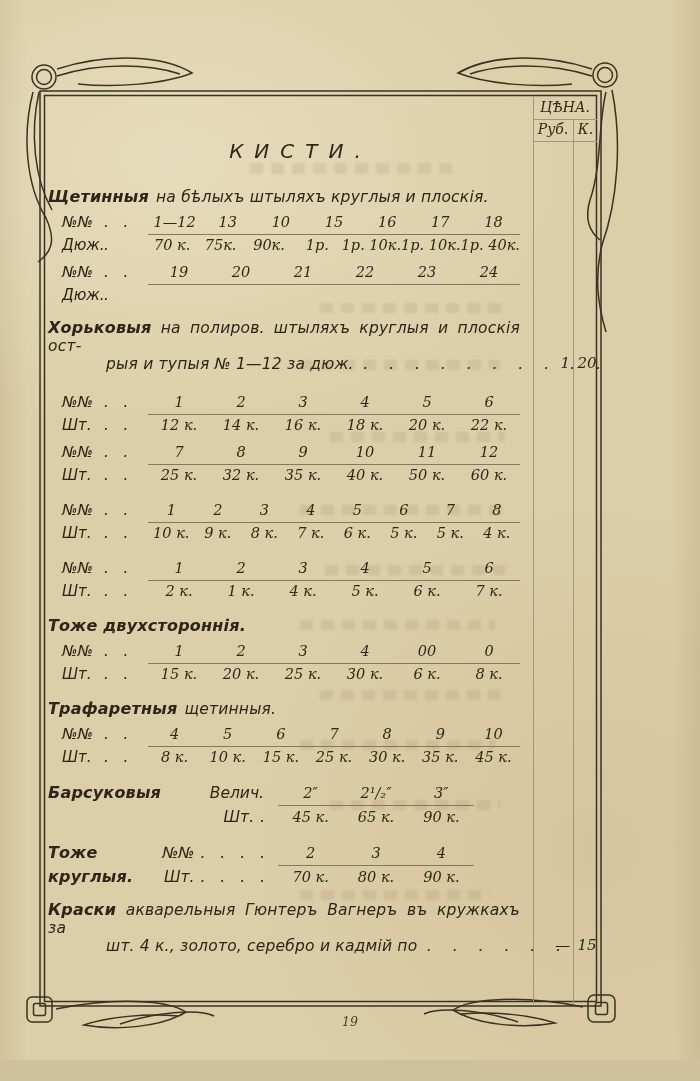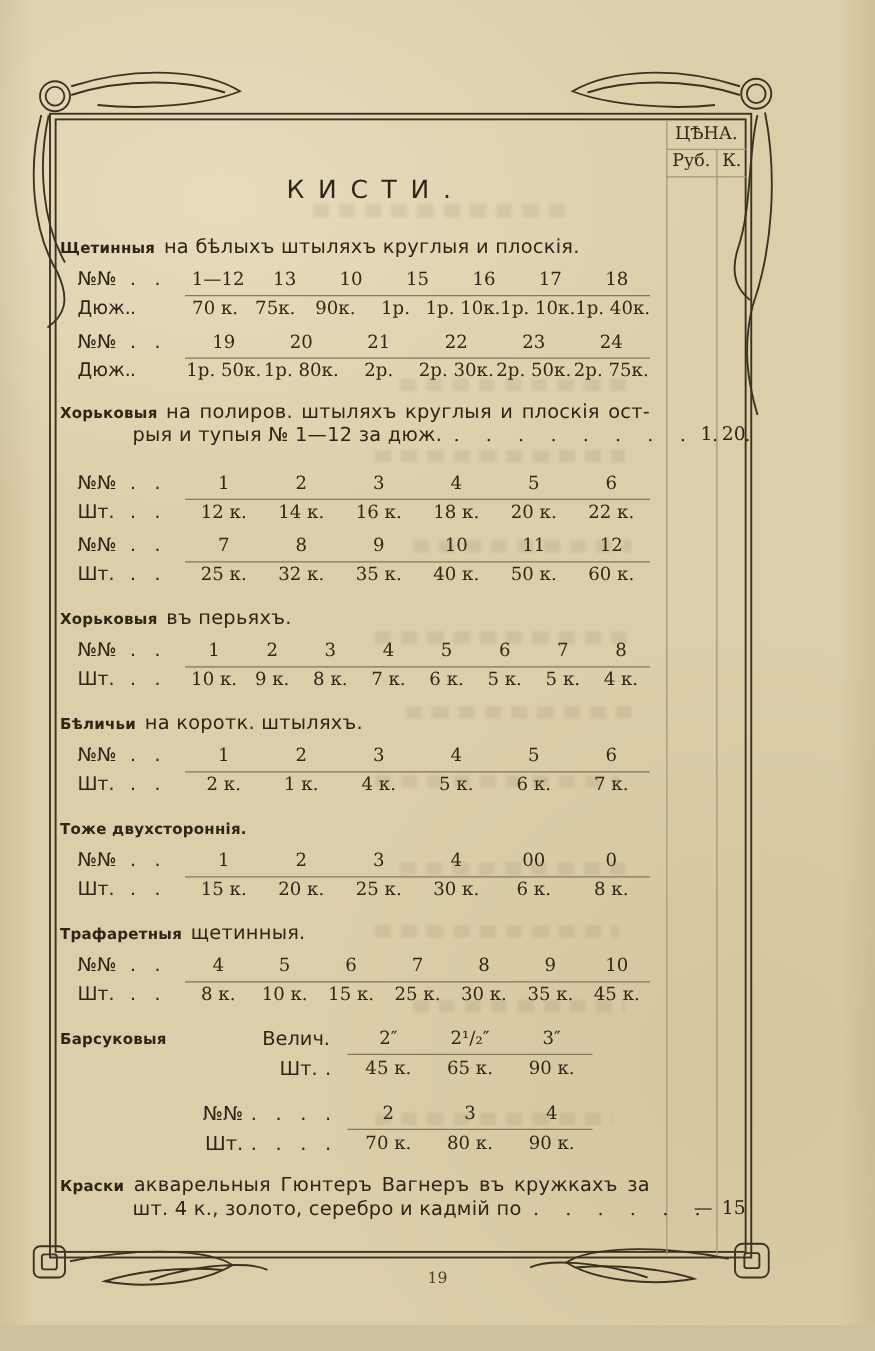--- a/index.html
+++ b/index.html
@@ -2,34 +2,34 @@
 <html><head>
 <meta charset="utf-8">
 <style>
   html,body{margin:0;padding:0;background:#cfc19c;}
   .page{position:relative;width:700px;height:1060px;overflow:hidden;
     background:#dccea8;
     background-image:
       radial-gradient(ellipse 600px 400px at 25% 15%, rgba(255,250,235,.30), rgba(255,250,235,0) 70%),
       radial-gradient(ellipse 500px 500px at 85% 80%, rgba(190,170,130,.25), rgba(190,170,130,0) 70%),
       linear-gradient(90deg, rgba(160,140,100,.18) 0, rgba(160,140,100,0) 4%, rgba(160,140,100,0) 96%, rgba(160,140,100,.22) 100%);
-    font-family:"DejaVu Sans", sans-serif;color:#2d2618;}
+    font-family:"DejaVu Sans", sans-serif;color:#2d2618;font-style:italic;}
   svg.frame{position:absolute;left:0;top:0;}
   
   .vline{position:absolute;width:1px;background:#a2967c;}
   .hline{position:absolute;height:1px;background:#a2967c;}
   .ph{position:absolute;font-family:"DejaVu Serif", serif;font-size:14px;color:#33291a;text-align:center;}
   
   .title{position:absolute;left:60px;top:139px;width:470px;text-align:center;
     font-size:20px;letter-spacing:11px;padding-left:11px;box-sizing:border-box;color:#2e2718;}
   
   .content{position:absolute;left:48px;top:186px;width:472px;}
   .section{position:relative;margin-bottom:12px;}
   .heading{line-height:22px;margin-bottom:3px;font-size:15.5px;letter-spacing:.2px;}
-  .hbold{font-weight:bold;font-size:12px;letter-spacing:.2px;}
+  .hbold{font-weight:bold;font-size:16px;letter-spacing:.2px;}
   .hrest{margin-left:7px;}
   .trow{display:flex;align-items:baseline;height:23px;line-height:23px;font-size:15px;}
   .trow .lab{width:56px;padding-left:14px;box-sizing:border-box;white-space:nowrap;}
   .trow .dots{width:44px;letter-spacing:5px;white-space:nowrap;}
   .vals{flex:1;display:flex;}
   .vals .cell{flex:1;text-align:center;white-space:nowrap;
     font-family:"DejaVu Serif", serif;font-size:14.5px;color:#2f2817;}
   .vals.u{border-bottom:1px solid #84775b;}
   .pair{margin-bottom:4px;}
   
@@ -152,28 +152,20 @@
               <span class="cell">20</span>
               <span class="cell">21</span>
               <span class="cell">22</span>
               <span class="cell">23</span>
               <span class="cell">24</span>
             </div>
           </div>
           <div class="trow">
             <span class="lab">Дюж.</span>
             <span class="dots">.</span>
-            <div class="vals">
-              <span class="cell">1р. 50к.</span>
-              <span class="cell">1р. 80к.</span>
-              <span class="cell">2р.</span>
-              <span class="cell">2р. 30к.</span>
-              <span class="cell">2р. 50к.</span>
-              <span class="cell">2р. 75к.</span>
-            </div>
           </div>
         </div>
       </section>
       <section class="section" style="margin-bottom: 18px;">
         <div class="pline l1"><b class="hbold">Хорьковыя</b> <span>на полиров. штыляхъ круглыя и плоскія ост-</span></div>
         <div class="pline l2"><span>рыя и тупыя № 1—12 за дюж.</span><span class="leader">. . . . . . . . . .</span></div>
         <span class="prub">1</span>
         <span class="pkop">20</span>
       </section>
       <section class="section">
@@ -224,21 +216,20 @@
               <span class="cell">32 к.</span>
               <span class="cell">35 к.</span>
               <span class="cell">40 к.</span>
               <span class="cell">50 к.</span>
               <span class="cell">60 к.</span>
             </div>
           </div>
         </div>
       </section>
       <section class="section">
-        <div class="heading"><b class="hbold">Хорьковыя</b><span class="hrest">въ перьяхъ.</span></div>
         <div class="pair">
           <div class="trow">
             <span class="lab">№№</span>
             <span class="dots">. .</span>
             <div class="vals u">
               <span class="cell">1</span>
               <span class="cell">2</span>
               <span class="cell">3</span>
               <span class="cell">4</span>
               <span class="cell">5</span>
@@ -257,21 +248,20 @@
               <span class="cell">7 к.</span>
               <span class="cell">6 к.</span>
               <span class="cell">5 к.</span>
               <span class="cell">5 к.</span>
               <span class="cell">4 к.</span>
             </div>
           </div>
         </div>
       </section>
       <section class="section">
-        <div class="heading"><b class="hbold">Бѣличьи</b><span class="hrest">на коротк. штыляхъ.</span></div>
         <div class="pair">
           <div class="trow">
             <span class="lab">№№</span>
             <span class="dots">. .</span>
             <div class="vals u">
               <span class="cell">1</span>
               <span class="cell">2</span>
               <span class="cell">3</span>
               <span class="cell">4</span>
               <span class="cell">5</span>
@@ -369,20 +359,21 @@
           <span class="dots2">.</span>
           <div class="vals">
             <span class="cell">45 к.</span>
             <span class="cell">65 к.</span>
             <span class="cell">90 к.</span>
           </div>
         </div>
       </section>
       <section class="section">
         <div class="irow">
+          <b class="hbold">Тоже круглыя.</b>
           <span class="ilab">№№</span>
           <span class="dots2">. . . .</span>
           <div class="vals u">
             <span class="cell">2</span>
             <span class="cell">3</span>
             <span class="cell">4</span>
           </div>
         </div>
         <div class="irow">
           <span class="fill"></span>

